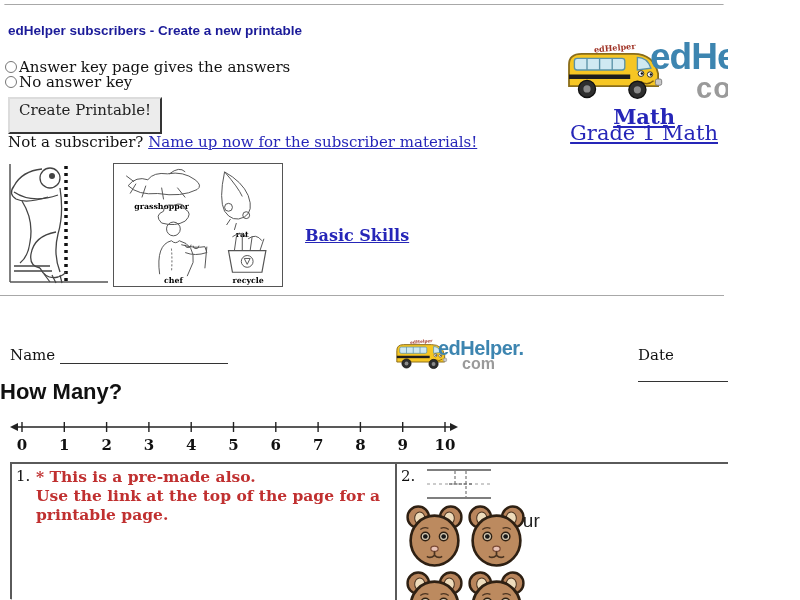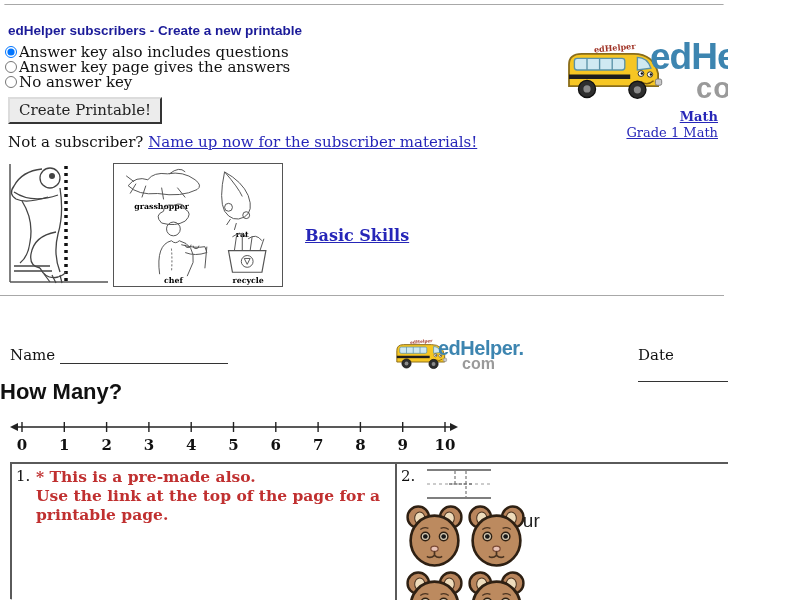--- a/index.html
+++ b/index.html
@@ -11,32 +11,32 @@
   .mid-rule { top:295px; left:0; right:4px; }
 
   
   .heading { position:absolute; left:8px; top:23px; font-family:"Liberation Sans", sans-serif;
              font-weight:bold; font-size:13.5px; color:#1b1b99; }
   .radio-row { position:absolute; left:5px; display:flex; align-items:center; gap:2px;
                font-size:15px; cursor:default; }
   .radio-row input { width:12px; height:12px; margin:0; }
   .radio-row span { white-space:nowrap; }
   .create-btn { position:absolute; left:8px; top:97px; font-family:"DejaVu Serif", serif;
-                font-size:15px; padding:2px 9px 3px; background:#ececec; color:#222;
+                font-size:15px; padding:2px 9px 13px; background:#ececec; color:#222;
                 border:2px outset #dcdcdc; border-right-color:#888; border-bottom-color:#888; }
   .signup-row { position:absolute; left:8px; top:133px; font-size:15px; }
   a, .link { color:#2626b8; text-decoration:underline; cursor:pointer; }
 
   
   .bus-big { position:absolute; left:560px; top:34px; width:108px; height:72px; }
   .brand-big { position:absolute; left:650px; top:36px; font-family:"Liberation Sans", sans-serif;
                font-weight:bold; font-size:37px; letter-spacing:-1px; color:#3d85b0; }
   .tld-big { position:absolute; left:696px; top:72px; font-family:"Liberation Sans", sans-serif;
              font-weight:bold; font-size:29px; letter-spacing:1px; color:#9a9a9a; }
-  .nav-links { position:absolute; right:10px; top:109px; text-align:right; font-size:13px; line-height:16px; }
+  .nav-links { position:absolute; right:10px; top:109px; text-align:center; font-size:21px; line-height:16px; }
   .nav-links .math { font-weight:bold; display:block; }
 
   
   .frog-thumb { position:absolute; left:6px; top:162px; width:104px; height:126px; background:#fff; }
   .skills-thumb { position:absolute; left:113px; top:163px; width:170px; height:124px;
                   border:1px solid #555; background:#fff; }
   .basic-skills { position:absolute; left:305px; top:214px; font-weight:bold; font-size:16px;margin-top:12px; }
 
   
   .name-row { position:absolute; left:10px; top:346px; font-size:15px; }
@@ -70,24 +70,20 @@
   svg text { font-family:"DejaVu Serif", serif; }
 </style>
 </head>
 <body>
 
 <div class="page">
   <div class="rule top-rule"></div>
 
   <div class="heading">edHelper subscribers - Create a new printable</div>
 
-  <label class="radio-row" style="top:43px">
-    <input type="radio" name="ak" checked="" style="">
-    <span>Answer key also includes questions</span>
-  </label>
   <label class="radio-row" style="top:58px">
     <input type="radio" name="ak" style="">
     <span>Answer key page gives the answers</span>
   </label>
   <label class="radio-row" style="top:73px">
     <input type="radio" name="ak" style="">
     <span>No answer key</span>
   </label>
 
   <button class="create-btn">Create Printable!</button>

